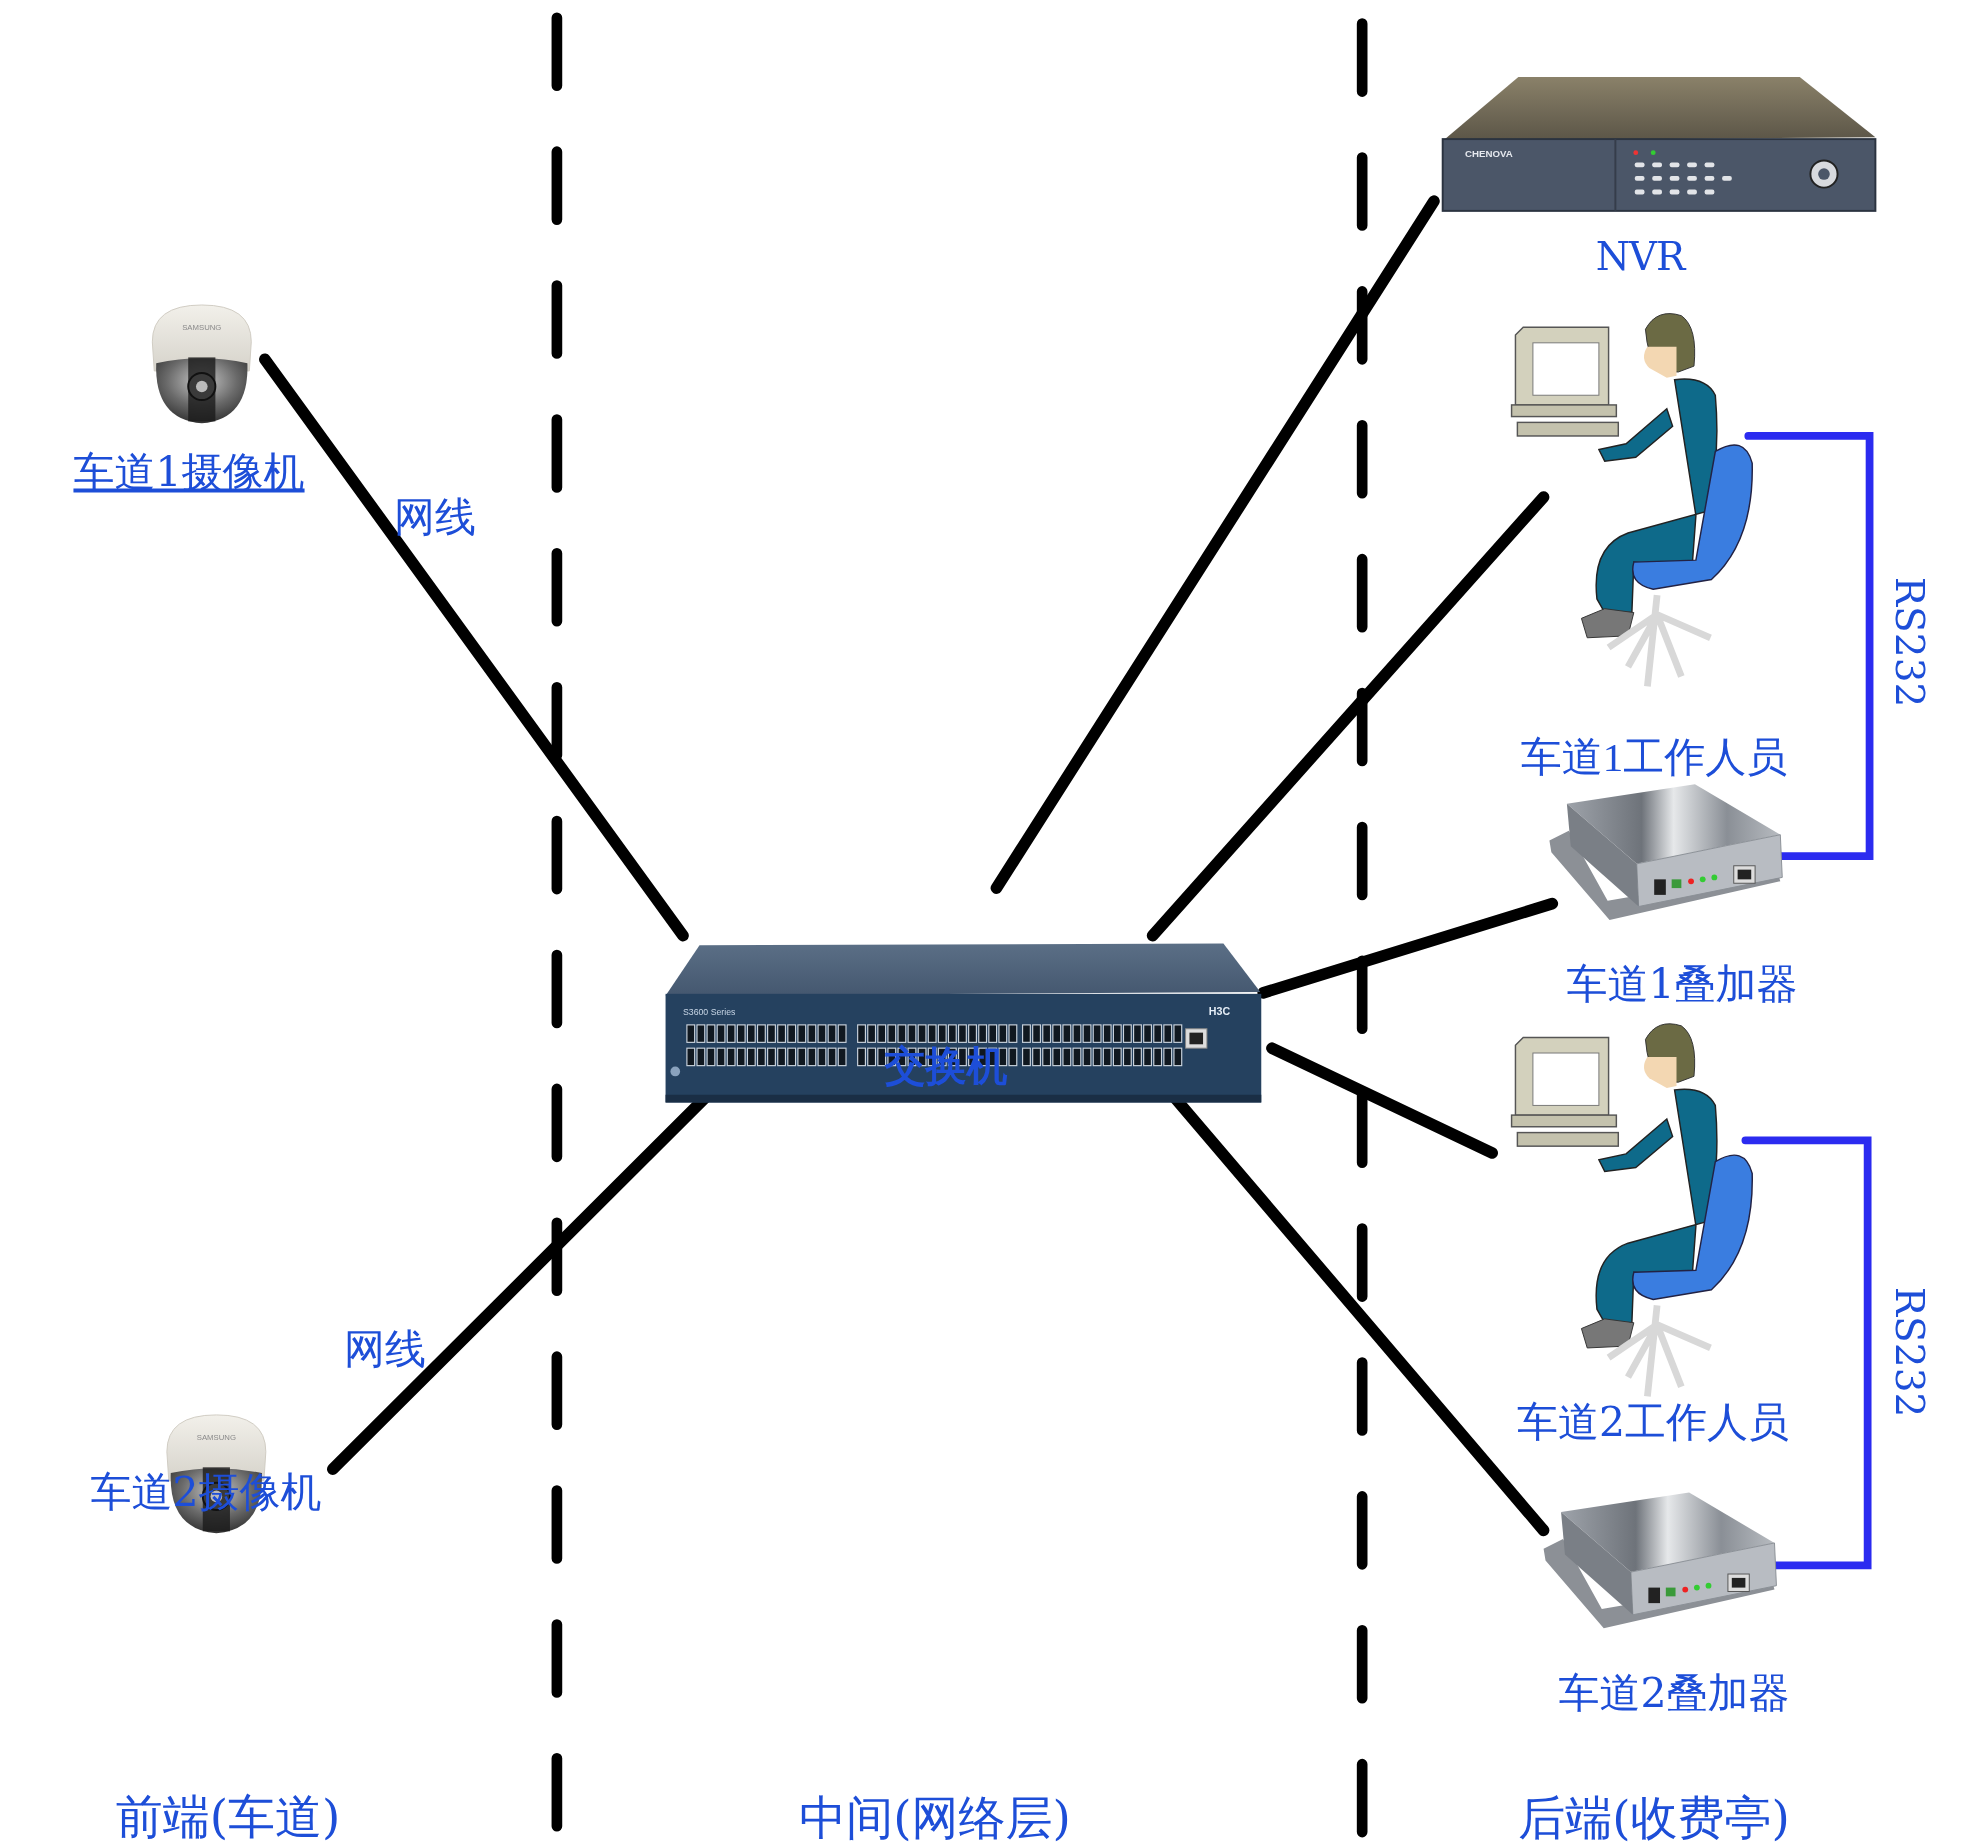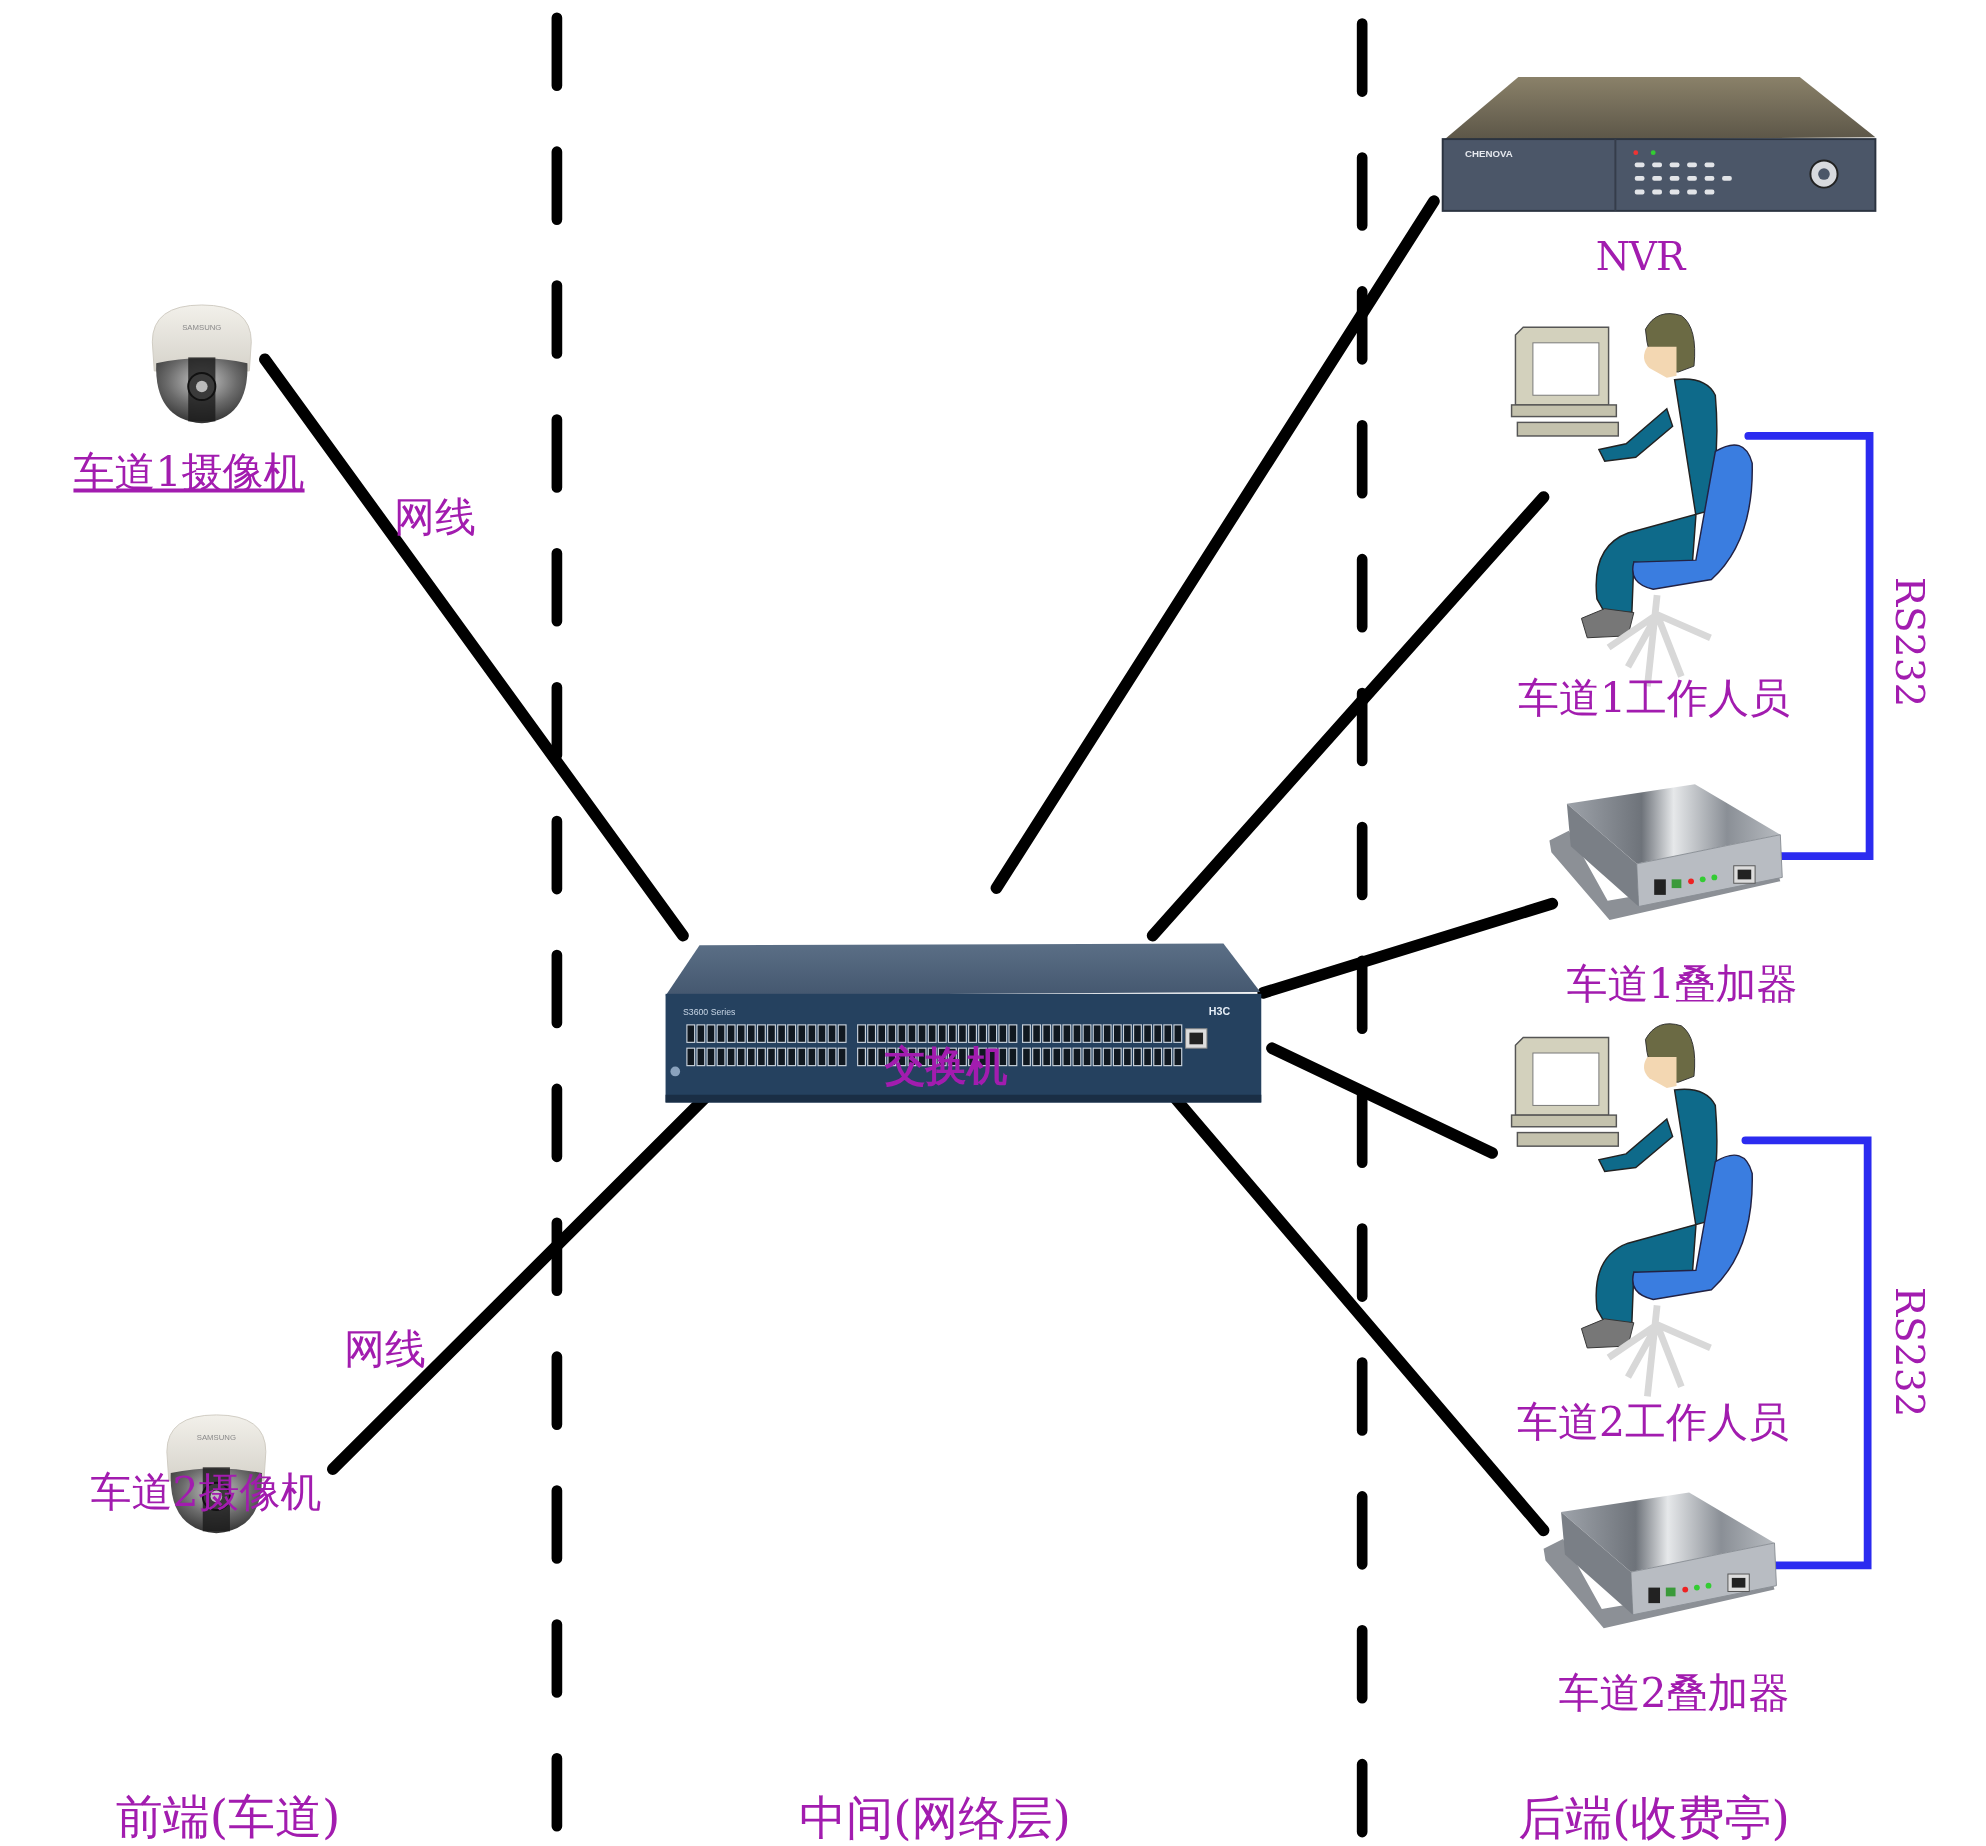--- a/index.html
+++ b/index.html
@@ -1,20 +1,20 @@
 <!DOCTYPE html>
 <html><head>
 <meta charset="utf-8">
 <style>
   html, body { margin: 0; padding: 0; background: #ffffff; }
   body { width: 1986px; height: 1847px; position: relative; overflow: hidden;
          font-family: "DejaVu Serif", "Liberation Serif", serif; color: #111; }
   #diagram { position: absolute; left: 0; top: 0; width: 1986px; height: 1847px; }
   .lbl { position: absolute; transform: translate(-50%, -50%); white-space: nowrap;
-         font-family: "DejaVu Serif", "Liberation Serif", serif; font-size: 41px; color: #a21caf;
+         font-family: "DejaVu Serif", "Liberation Serif", serif; font-size: 41px; color: #1d4ed8;
          transform-origin: center; }
   .lbl.condensed { font-size: 43px; letter-spacing: -1px; }
   .lbl.zone { font-size: 47px; }
   .lbl.vert { writing-mode: vertical-rl; font-size: 39px; transform: translate(-50%, -50%); }
 </style>
 </head>
 <body>
 
 <svg id="diagram" width="1986" height="1847" viewBox="0 0 2047 1903" xmlns="http://www.w3.org/2000/svg">
   <defs>
@@ -283,21 +283,21 @@
       <circle cx="170" cy="96" r="3" fill="#3c3"></circle>
     <rect x="190" y="84" width="22" height="18" fill="#ddd" stroke="#555"></rect>
       <rect x="194" y="88" width="14" height="10" fill="#222"></rect>
   </g>
 </svg>
 
 <div class="lbl" style="left:189px; top:472px;text-decoration:underline;">车道1摄像机</div>
 <div class="lbl" style="left:206px; top:1492px;">车道2摄像机</div>
 <div class="lbl" style="left:946px; top:1066px;font-weight:bold;">交换机</div>
 <div class="lbl condensed" style="left:1640px; top:256px; font-size:39px;">NVR</div>
-<div class="lbl" style="left:1654px; top:698px;">车道1工作人员</div>
+<div class="lbl" style="left:1654px; top:757px;font-family:Liberation Serif, serif;">车道1工作人员</div>
 <div class="lbl" style="left:1653px; top:1422px;">车道2工作人员</div>
 <div class="lbl" style="left:1674px; top:984px;margin-left:8px;">车道1叠加器</div>
 <div class="lbl" style="left:1674px; top:1693px;">车道2叠加器</div>
 
 <div class="lbl" style="left:435px; top:517px;">网线</div>
 <div class="lbl" style="left:385px; top:1349px;">网线</div>
 
 <div class="lbl vert" style="left:1909px; top:642px;">RS232</div>
 <div class="lbl vert" style="left:1909px; top:1352px;">RS232</div>
 

